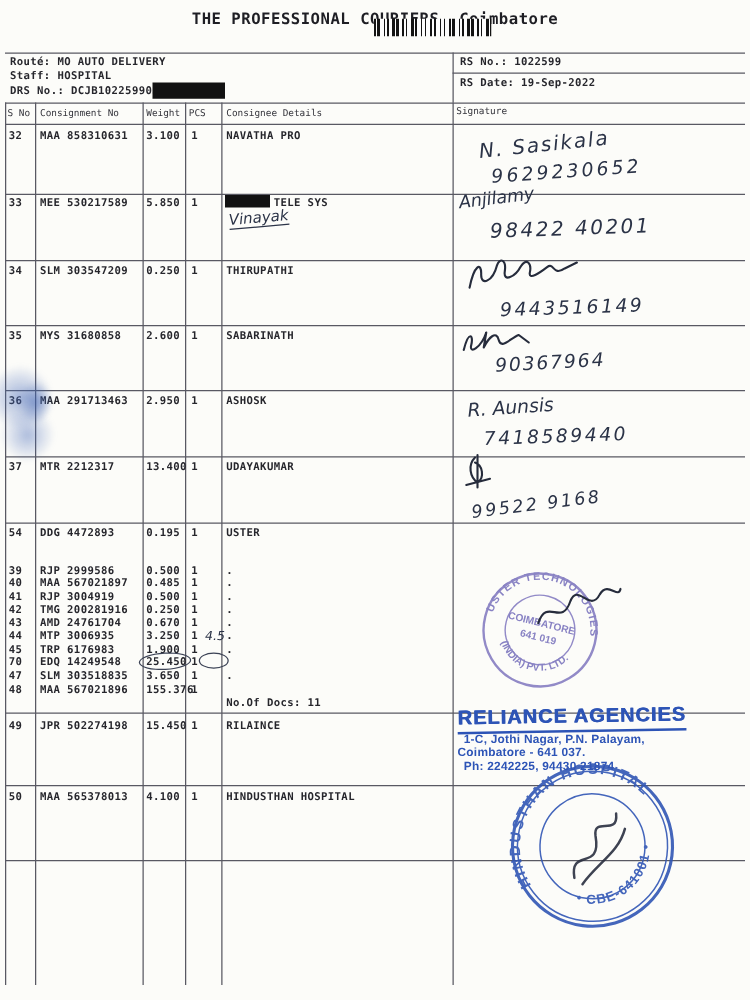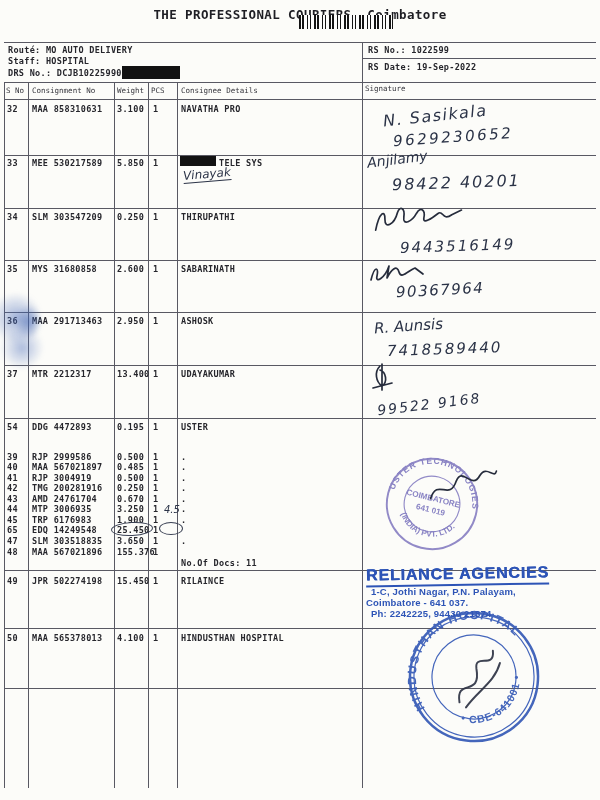--- a/index.html
+++ b/index.html
@@ -177,21 +177,21 @@
     <span class="t c-cons">.</span>
   </div>
   <div class="row" style="top:515px">
     <span class="t c-sno">45</span>
     <span class="t c-cn">TRP 6176983</span>
     <span class="t c-wt">1.900</span>
     <span class="t c-pcs">1</span>
     <span class="t c-cons">.</span>
   </div>
   <div class="row" style="top:525px">
-    <span class="t c-sno">65</span>
+    <span class="t c-sno">70</span>
     <span class="t c-cn">EDQ 14249548</span>
     <span class="t c-wt">25.450</span>
     <span class="t c-pcs">1</span>
   </div>
   <span class="pen-oval" style="left:111px;top:522px;width:42px;height:14px;transform:rotate(-3deg)"></span>
   <span class="pen-oval" style="left:159px;top:522px;width:24px;height:13px"></span>
   <span class="hand" style="left:164px;top:504px;font-size:10px">4.5</span>
   <div class="row" style="top:536px">
     <span class="t c-sno">47</span>
     <span class="t c-cn">SLM 303518835</span>

